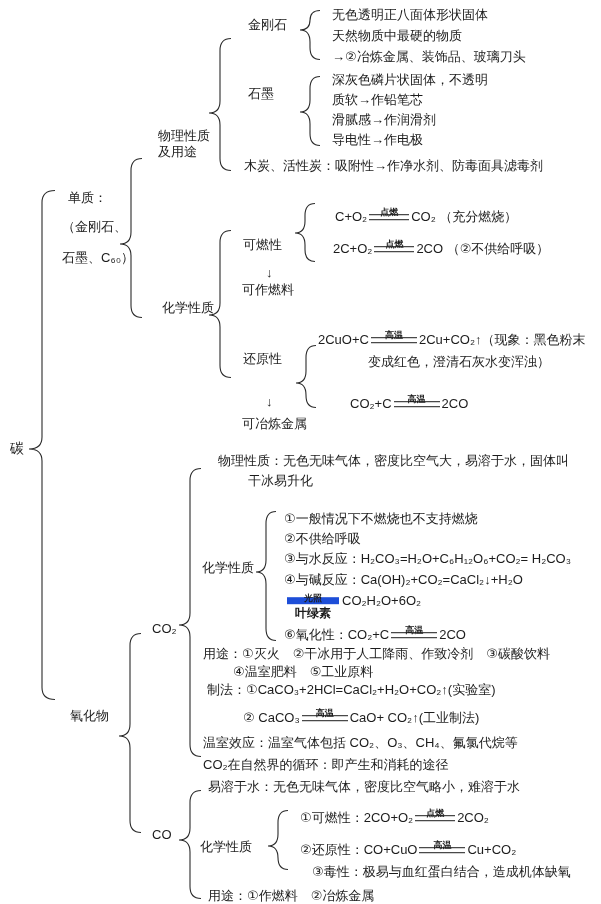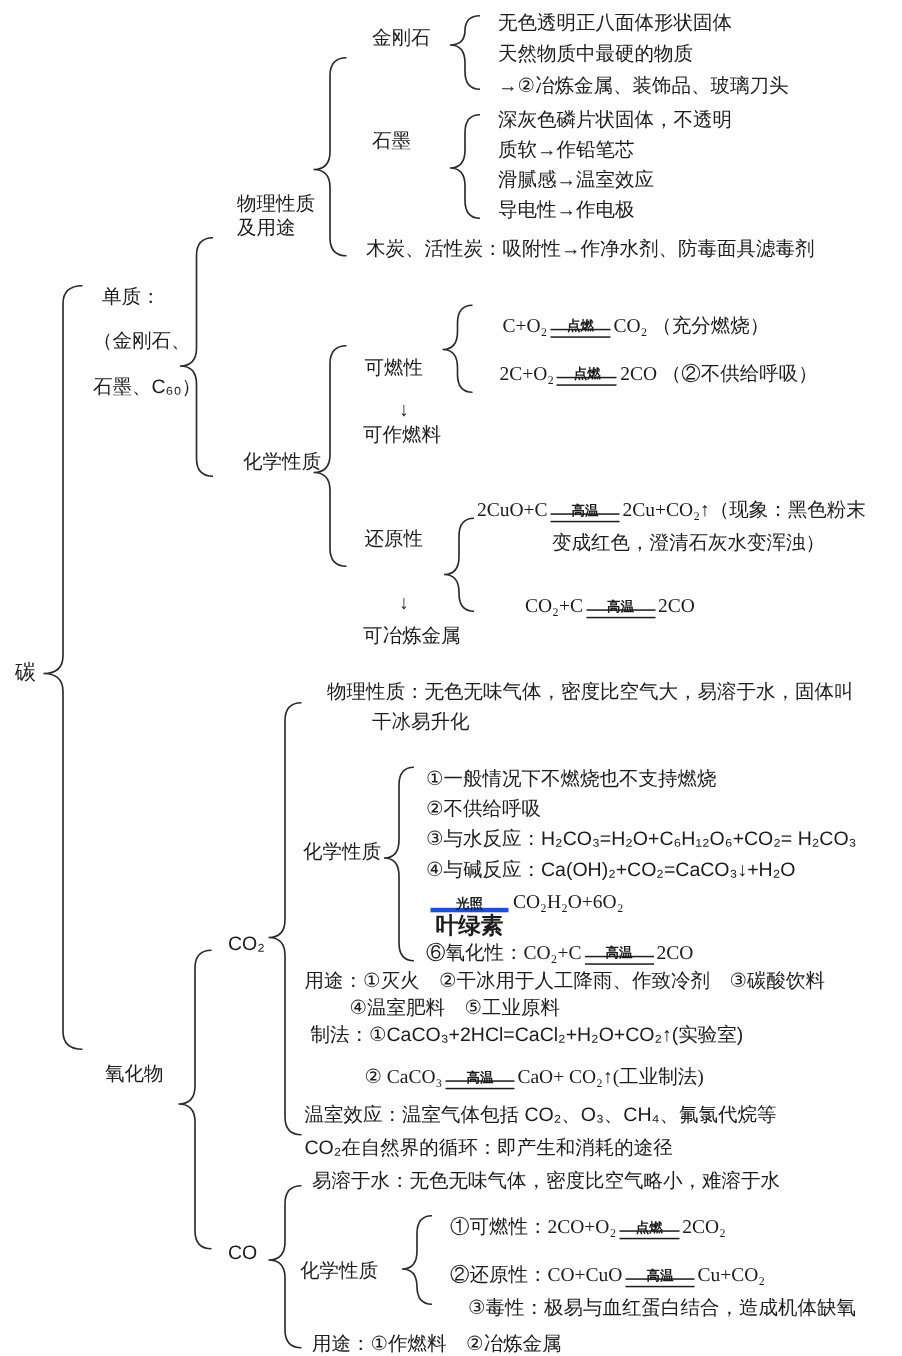--- a/index.html
+++ b/index.html
@@ -2,34 +2,34 @@
 <html><head>
 <meta charset="utf-8">
 <style>
   html,body{margin:0;padding:0;background:#ffffff;}
   #stage{
     position:relative;width:601px;height:904px;background:#ffffff;
     font-family:"Liberation Sans","DejaVu Sans",sans-serif;
     color:#1c1c1c;font-size:13px;overflow:hidden;
   }
   .t{position:absolute;white-space:nowrap;transform:translateY(-50%);line-height:1.2;}
-  .eq{position:absolute;white-space:nowrap;transform:translateY(-50%);display:flex;align-items:flex-end;line-height:1.2;font-family:Liberation Serif, serif;}
+  .eq{position:absolute;white-space:nowrap;transform:translateY(-50%);display:flex;align-items:center;line-height:1.2;}
   .big{font-size:14px;}
   
   .dline{position:relative;display:inline-block;height:4px;min-width:40px;
          border-top:1px solid #1c1c1c;border-bottom:1px solid #1c1c1c;margin:0 2px;}
   .dline .ct{position:absolute;left:50%;bottom:2px;transform:translateX(-50%);
              font-size:9px;font-weight:600;line-height:1;white-space:nowrap;}
   
   .sline{position:relative;display:inline-block;height:1px;min-width:52px;
-         border-top:3px solid #1d4ed8;margin:0 3px;}
+         border-top:7px solid #1d4ed8;margin:0 3px;}
   .sline .ct{position:absolute;left:50%;bottom:2px;transform:translateX(-50%);
              font-size:9px;font-weight:600;line-height:1;white-space:nowrap;}
   .sline .cb{position:absolute;left:50%;top:3px;transform:translateX(-50%);
-             font-size:15px;font-weight:600;line-height:1;white-space:nowrap;}
+             font-size:12px;font-weight:600;line-height:1;white-space:nowrap;}
   svg.brace{position:absolute;overflow:visible;}
   svg.brace path{fill:none;stroke:#2b2b2b;stroke-width:1.1;}
 </style>
 </head>
 <body>
 
 <div id="stage">
 
   <div class="t big" style="left:10px;top:448px">碳</div>
 
@@ -41,21 +41,21 @@
   <div class="t" style="left:158px;top:152px">及用途</div>
 
   <div class="t" style="left:248px;top:25px">金刚石</div>
   <div class="t" style="left:332px;top:15px">无色透明正八面体形状固体</div>
   <div class="t" style="left:332px;top:36px">天然物质中最硬的物质</div>
   <div class="t" style="left:332px;top:57px">→②冶炼金属、装饰品、玻璃刀头</div>
 
   <div class="t" style="left:248px;top:94px">石墨</div>
   <div class="t" style="left:332px;top:80px">深灰色磷片状固体，不透明</div>
   <div class="t" style="left:332px;top:100px">质软→作铅笔芯</div>
-  <div class="t" style="left:332px;top:120px">滑腻感→温室效应</div>
+  <div class="t" style="left:332px;top:120px">滑腻感→作润滑剂</div>
   <div class="t" style="left:332px;top:140px">导电性→作电极</div>
 
   <div class="t" style="left:244px;top:166px">木炭、活性炭：吸附性→作净水剂、防毒面具滤毒剂</div>
 
   <div class="t" style="left:162px;top:308px">化学性质</div>
 
   <div class="t" style="left:243px;top:245px">可燃性</div>
 
   <div class="eq" style="left:335px;top:217px">
     <span>C+O₂</span>
@@ -100,21 +100,21 @@
   <div class="t" style="left:152px;top:629px">CO₂</div>
   <div class="t" style="left:152px;top:835px">CO</div>
 
   <div class="t" style="left:218px;top:461px">物理性质：无色无味气体，密度比空气大，易溶于水，固体叫</div>
   <div class="t" style="left:248px;top:481px">干冰易升化</div>
 
   <div class="t" style="left:202px;top:568px">化学性质</div>
   <div class="t" style="left:284px;top:519px">①一般情况下不燃烧也不支持燃烧</div>
   <div class="t" style="left:284px;top:539px">②不供给呼吸</div>
   <div class="t" style="left:284px;top:559px">③与水反应：H₂CO₃=H₂O+C₆H₁₂O₆+CO₂= H₂CO₃</div>
-  <div class="t" style="left:284px;top:580px">④与碱反应：Ca(OH)₂+CO₂=CaCO₃↓+H₂O</div>
+  <div class="t" style="left:284px;top:580px">④与碱反应：Ca(OH)₂+CO₂=CaCl₂↓+H₂O</div>
 
   <div class="eq" style="left:284px;top:601px">
       <span class="sline">
         <span class="ct">光照</span>
         <span class="cb">叶绿素</span>
       </span>
       <span>CO₂H₂O+6O₂</span>
   </div>
 
   <div class="eq" style="left:284px;top:635px">

